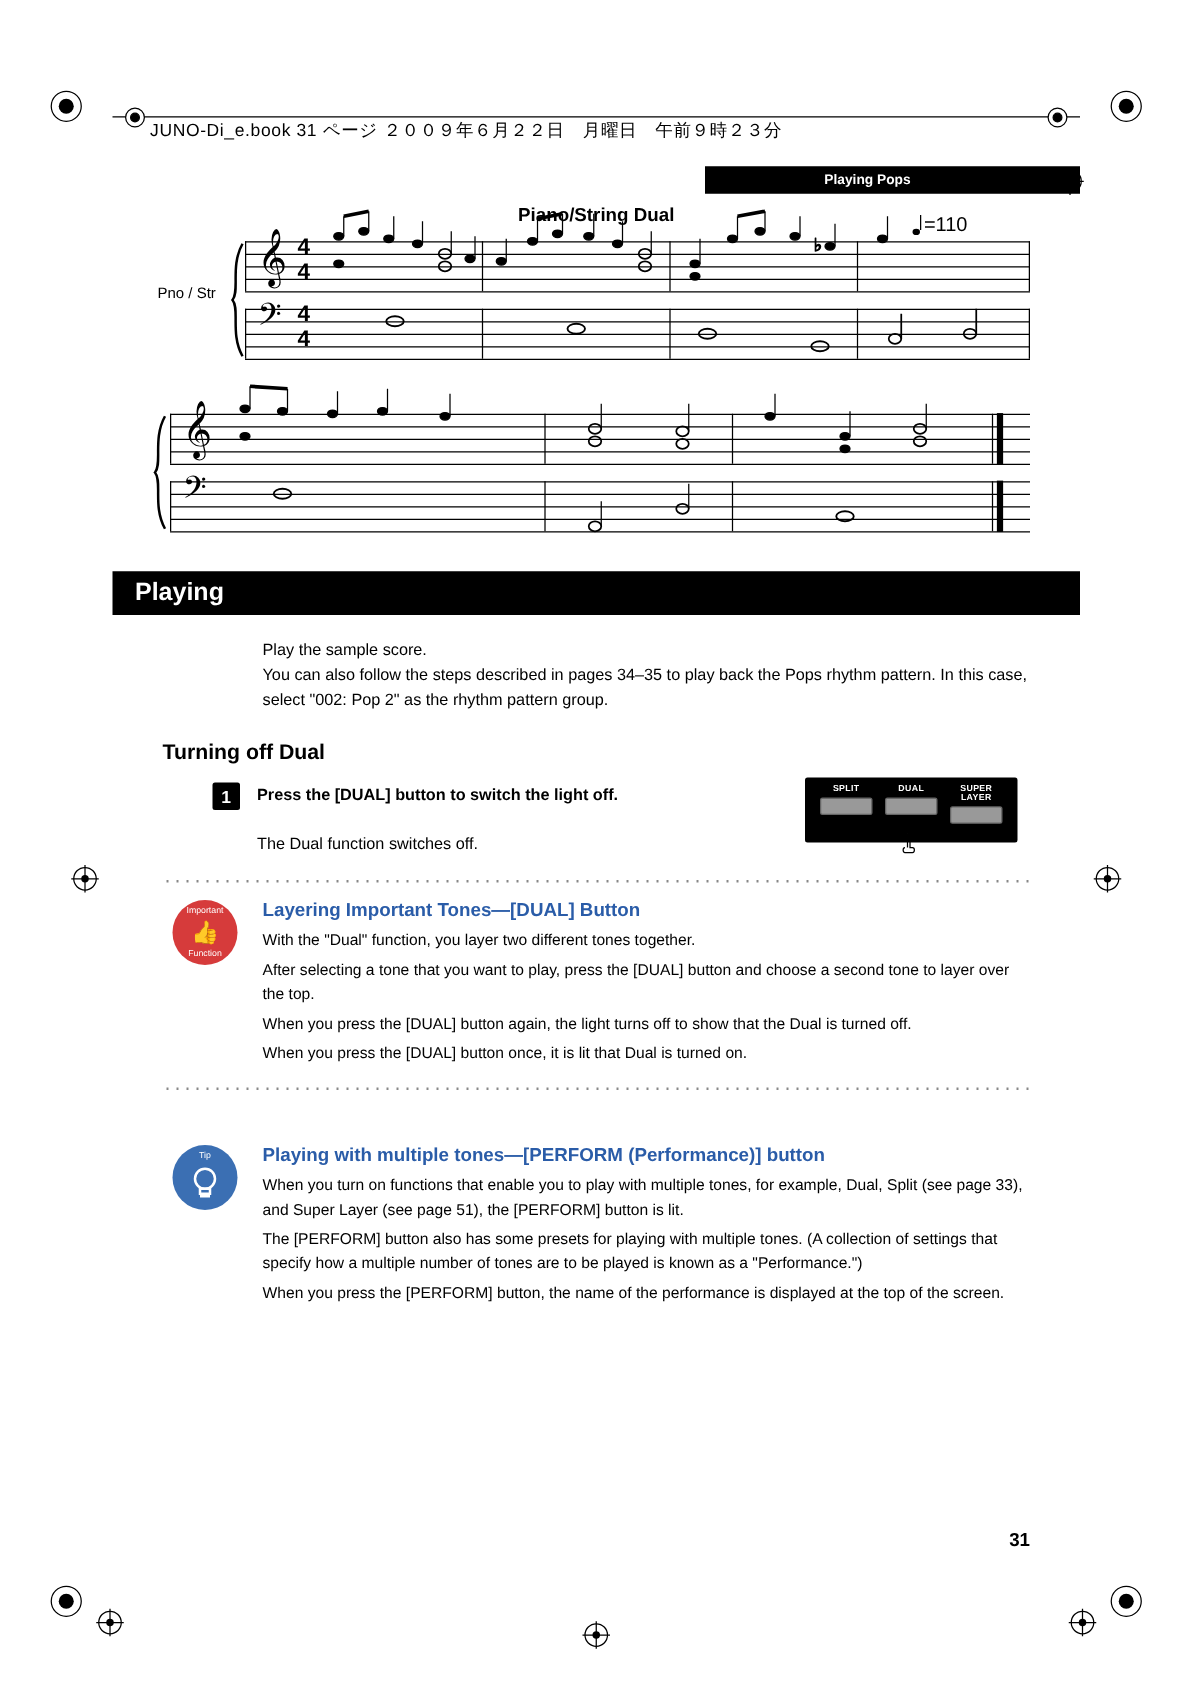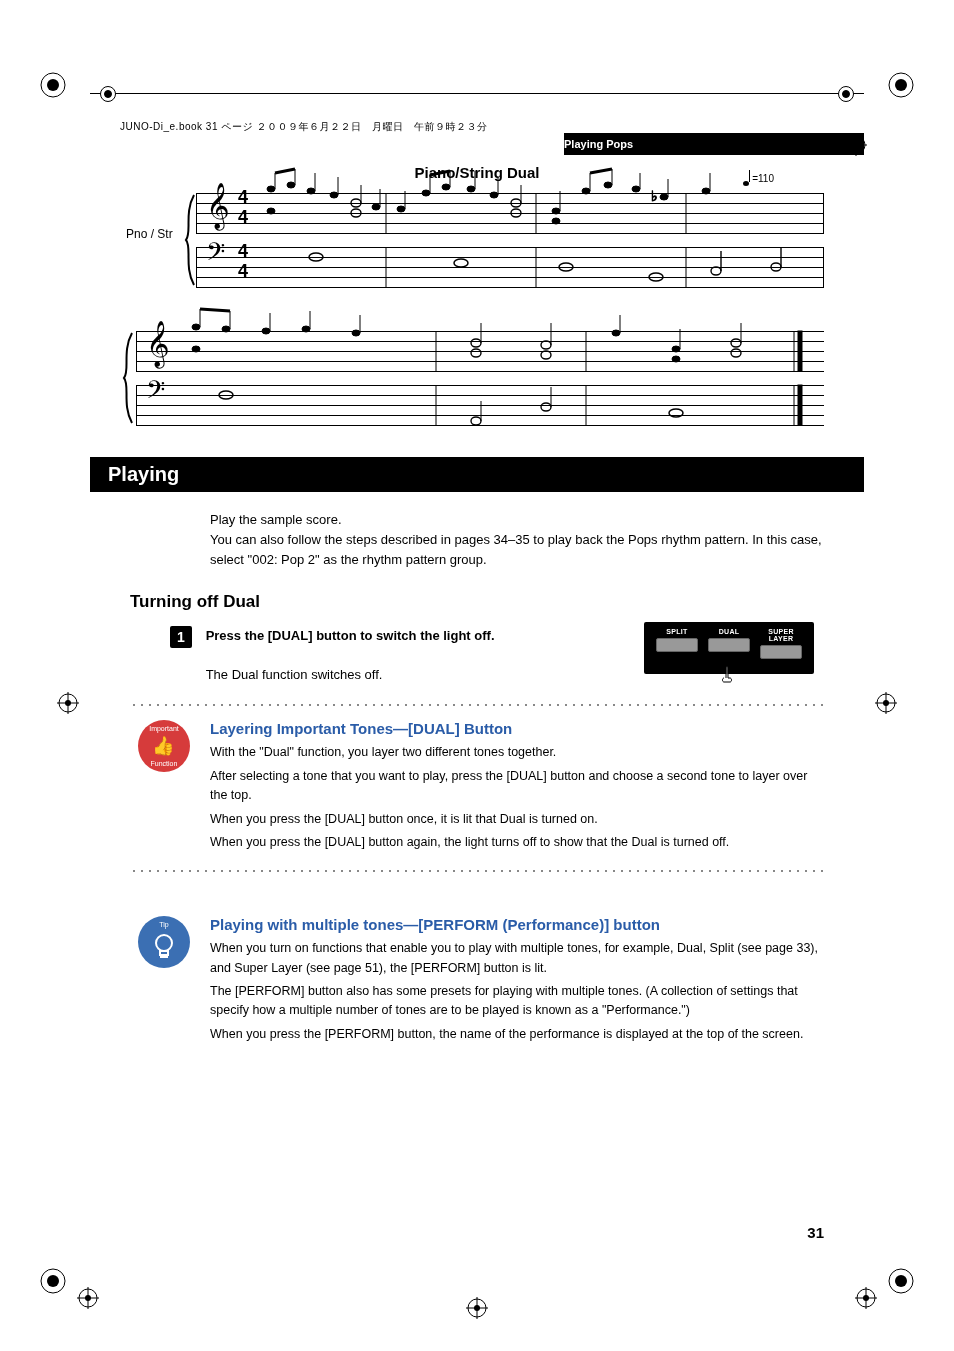--- a/index.html
+++ b/index.html
@@ -46,23 +46,22 @@
     position: absolute;
     top: 93px;
     left: 90px;
     right: 90px;
     border-top: 1px solid #000;
   }
   .bookline-text {
     position: absolute;
     top: 96px;
     left: 120px;
-    font-size: 10px;
+    font-size: 14px;
     letter-spacing: 0.5px;
-    margin-top: 24px;
   }
   .ring {
     position:absolute;
     width:14px; height:14px;
     border:1px solid #000;
     border-radius:50%;
     background:#fff;
   }
   .ring::after{
     content:"";
@@ -85,21 +84,21 @@
   }
   .sect-top .blackbar{
     position:absolute;
     right:0; top:0;
     height:22px;
     width:300px;
     background:#000;
     color:#fff;
     font-size:11px;
     font-weight:bold;
-    text-align:left;
+    text-align:center;
     line-height:22px;
     padding-right:40px;
     box-sizing:border-box;
   }
 
   
   .content {
     position:absolute;
     top: 160px;
     left: 130px;
@@ -110,21 +109,21 @@
     text-align:center;
     font-weight:bold;
     font-size:15px;
     margin-top:4px;
     margin-bottom:4px;
   }
   .tempo{
     position:absolute;
     right:50px;
     top:8px;
-    font-size:10px;
+    font-size:16px;
   }
   .tempo .qn{
     display:inline-block;
     width:6px;height:14px;
     position:relative;
     vertical-align:middle;
     margin-right:3px;
   }
   .tempo .qn::before{
     content:"";
@@ -677,22 +676,22 @@
 
     <div class="callout">
       <div class="callout-icon important">
         <div class="t1">Important</div>
         <div class="glyph">👍</div>
         <div class="t2">Function</div>
       </div>
       <h3>Layering Important Tones—[DUAL] Button</h3>
       <p>With the "Dual" function, you layer two different tones together.</p>
       <p>After selecting a tone that you want to play, press the [DUAL] button and choose a second tone to layer over the top.</p>
+      <p>When you press the [DUAL] button again, the light turns off to show that the Dual is turned off.</p>
       <p>When you press the [DUAL] button once, it is lit that Dual is turned on.</p>
-      <p>When you press the [DUAL] button again, the light turns off to show that the Dual is turned off.</p>
     </div>
 
     <div class="dot-sep"></div>
 
     <div style="height:26px;"></div>
 
     <div class="callout">
       <div class="callout-icon tip">
         <div class="t1">Tip</div>
         <div class="glyph">

